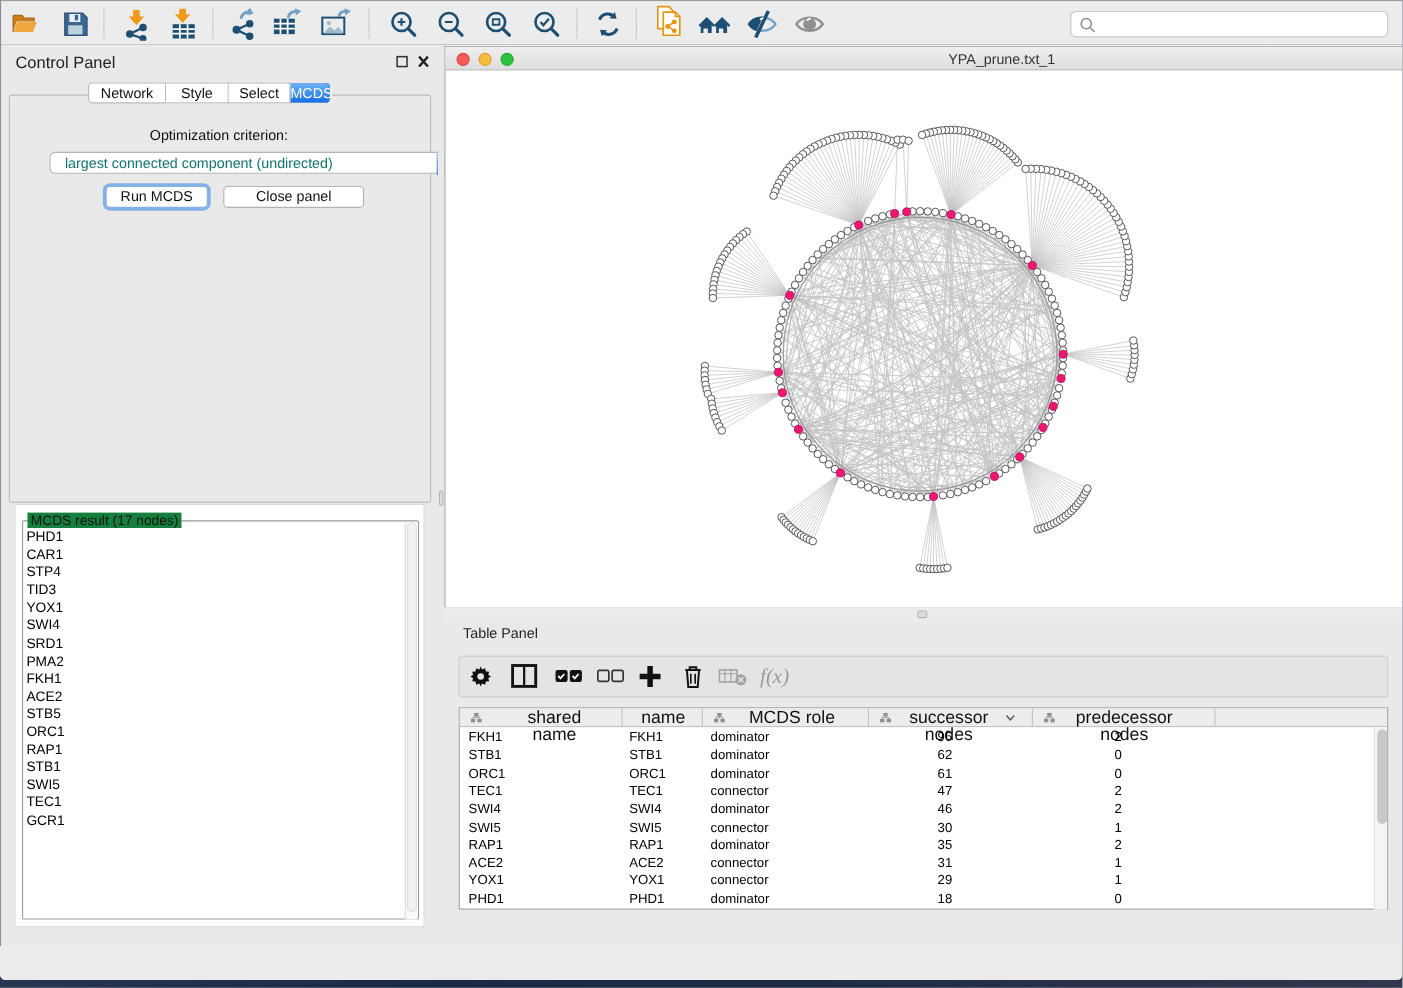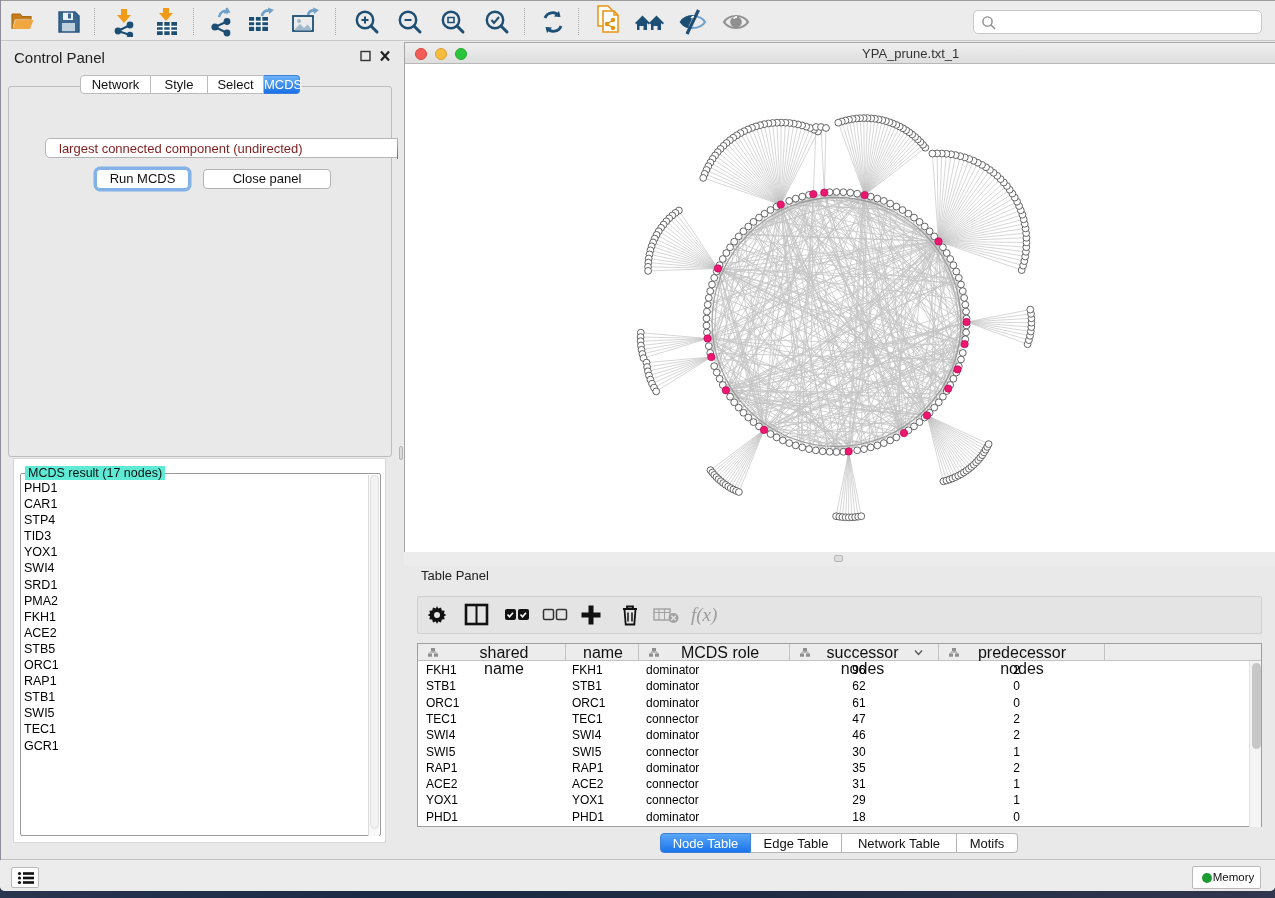--- a/index.html
+++ b/index.html
@@ -11,27 +11,27 @@
 .search svg{position:absolute;left:7px;top:4px}
 
 .cpanel{position:absolute;left:0;top:42px;width:398px;height:817px;background:#e9e9e9}
 .cptitle{position:absolute;left:14px;top:7px;font-size:15px;color:#222}
 .cpbox{position:absolute;left:8px;top:44px;width:384px;height:371px;background:#e9e9e9;border:1px solid #bdbdbd;border-radius:3px}
 .tabs{position:absolute;left:80px;top:33px;height:19px;display:flex;z-index:3}
 .tab{height:19px;line-height:18px;font-size:13px;color:#111;background:#fff;border:1px solid #bbb;border-left:none;text-align:center;box-sizing:border-box}
 .tab.first{border-left:1px solid #bbb;border-radius:4px 0 0 4px}
 .tab.sel{background:linear-gradient(#6db3f7,#1a6fe8);color:#fff;border-color:#3b82d8;border-radius:0 4px 4px 0}
 .optlabel{position:absolute;left:0;top:73px;width:398px;text-align:center;font-size:13px;color:#111}
-.select{position:absolute;left:45px;top:96px;width:374px;height:20px;background:#fff;border:1px solid #b5b5b5;border-radius:5px;font-size:13px;line-height:19px;color:#7f1d1d;text-indent:13px}
+.select{position:absolute;left:45px;top:96px;width:374px;height:20px;background:#fff;border:1px solid #b5b5b5;border-radius:5px;font-size:13px;line-height:19px;color:#0f766e;text-indent:13px}
 .selbtn{position:absolute;right:-1px;top:-1px;width:22px;height:21px;background:linear-gradient(#8ec0f9,#2276ee);border-radius:0 5px 5px 0;text-indent:0}
 .btn{position:absolute;height:20px;background:#fff;border:1px solid #b3b3b3;border-radius:4px;font-size:13px;text-align:center;color:#111;line-height:18px}
 .focusring{box-shadow:0 0 0 2.5px #82b2e8;border-color:#82b2e8}
 .mcdsbox{position:absolute;left:13px;top:416px;width:373px;height:385px;background:#fff;border:1px solid #d7d7d7}
 .fieldset{position:absolute;left:6px;top:14px;width:361px;height:363px;border:1px solid #9a9a9a;border-radius:2px}
-.legend{position:absolute;left:4px;top:-8px;background:#5eead4;padding:0 3px;font-size:12.5px;color:#111}
+.legend{position:absolute;left:4px;top:-8px;background:#15803d;padding:0 3px;font-size:12.5px;color:#111}
 .mlist{position:absolute;left:3px;top:6px;font-size:12.5px;color:#000;line-height:16.1px}
 .mscroll{position:absolute;right:1px;top:1px;width:11px;height:361px;background:#f8f8f8;border-left:1px solid #dcdcdc}
 .mthumb{position:absolute;left:1px;top:0;width:9px;height:354px;background:#f2f2f2;border:1px solid #e0e0e0;border-radius:5px;box-sizing:border-box}
 
 .netframe{position:absolute;left:404px;top:42px;width:871px;height:511px;background:#fff;border-left:1px solid #a6a6a6;border-top:1px solid #a6a6a6;border-bottom:1px solid #b5b5b5;box-sizing:border-box}
 .nettitle{position:absolute;left:0;top:0;width:100%;height:21px;background:linear-gradient(#efefef,#dedede);border-bottom:1px solid #b7b7b7}
 .tl{position:absolute;top:4.5px;width:12px;height:12px;border-radius:50%}
 .netname{position:absolute;top:3px;left:457px;font-size:13px;color:#333}
 
 .vdiv{position:absolute;left:398px;top:42px;width:6px;height:817px;background:#e9e9e9}
@@ -195,20 +195,21 @@
         <rect x="1" y="1.5" width="9" height="9" fill="none" stroke="#333" stroke-width="1.4"></rect>
         <path d="M21 1.5 L29 10.5 M29 1.5 L21 10.5" stroke="#222" stroke-width="2.2"></path>
       </svg>
   <div class="cpbox"></div>
   <div class="tabs">
         <div class="tab first" style="width:71px">Network</div>
         <div class="tab" style="width:57px">Style</div>
         <div class="tab" style="width:56px">Select</div>
         <div class="tab sel" style="width:36px">MCDS</div>
       </div>
+  <div class="optlabel">Optimization criterion:</div>
   <div class="select">largest connected component (undirected)<div class="selbtn">
           <svg width="22" height="21" style="position:absolute;left:0;top:0">
             <path d="M7.5 8 L11 4.5 L14.5 8" fill="none" stroke="#fff" stroke-width="2"></path>
             <path d="M7.5 13 L11 16.5 L14.5 13" fill="none" stroke="#fff" stroke-width="2"></path>
           </svg>
         </div></div>
   <div class="btn focusring" style="left:96px;top:127px;width:93px">Run MCDS</div>
   <div class="btn" style="left:203px;top:127px;width:128px">Close panel</div>
   <div class="mcdsbox">
         <div class="fieldset">
@@ -1238,35 +1239,14 @@
           <span class="cell" style="left:8px">PHD1</span>
           <span class="cell" style="left:154px">PHD1</span>
           <span class="cell" style="left:228px">dominator</span>
           <span class="cell num" style="left:372px;width:138px">18</span>
           <span class="cell num" style="left:521px;width:155px">0</span>
         </div>
         <div class="tscroll">
           <div class="tthumb"></div>
         </div>
       </div>
-  <div class="btabs">
-        <div class="btab sel" style="border-left:1px solid #3b82d8;width:91px">Node Table</div>
-        <div class="btab" style="width:91px">Edge Table</div>
-        <div class="btab" style="width:115px">Network Table</div>
-        <div class="btab last" style="width:61px">Motifs</div>
-      </div>
-</div>
-<div class="status">
-  <div class="listbtn">
-        <svg width="26" height="19" style="position:absolute;left:5px;top:3px">
-          <g fill="#111">
-            <circle cx="2.5" cy="2.5" r="1.6"></circle>
-            <circle cx="2.5" cy="7" r="1.6"></circle>
-            <circle cx="2.5" cy="11.5" r="1.6"></circle>
-            <rect x="6" y="1.2" width="11" height="2.6"></rect>
-            <rect x="6" y="5.7" width="11" height="2.6"></rect>
-            <rect x="6" y="10.2" width="11" height="2.6"></rect>
-          </g>
-        </svg>
-      </div>
-  <div class="membtn"><div class="memdot"></div>Memory</div>
 </div>
 </div>
 
 </body></html>

